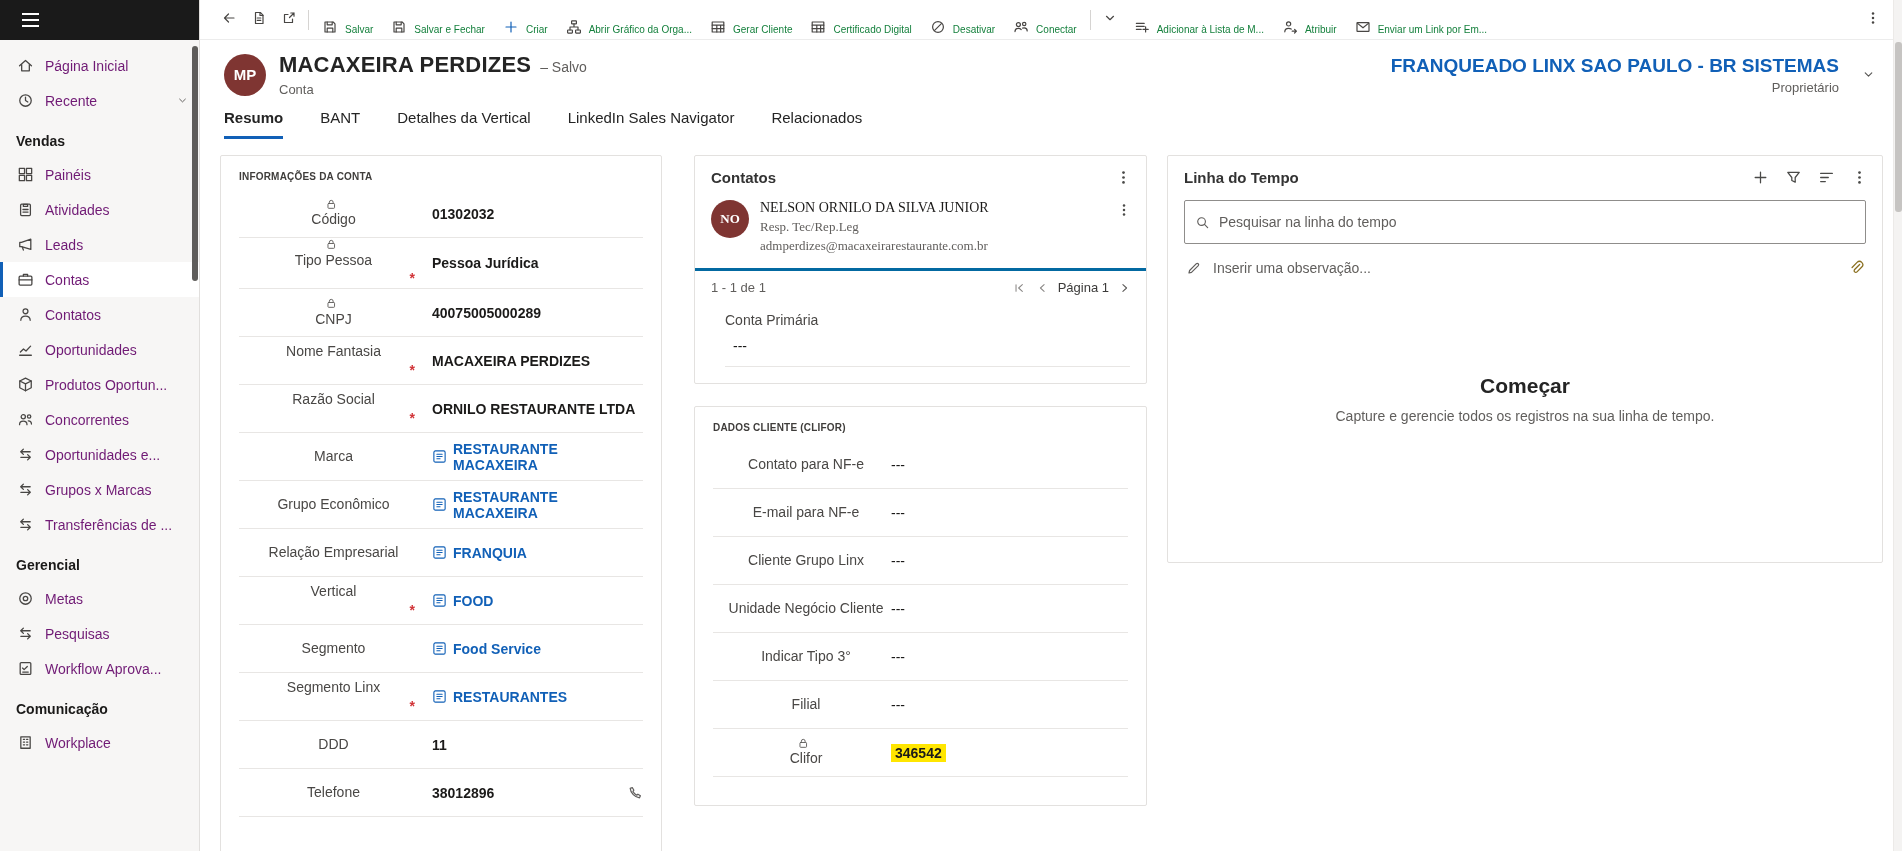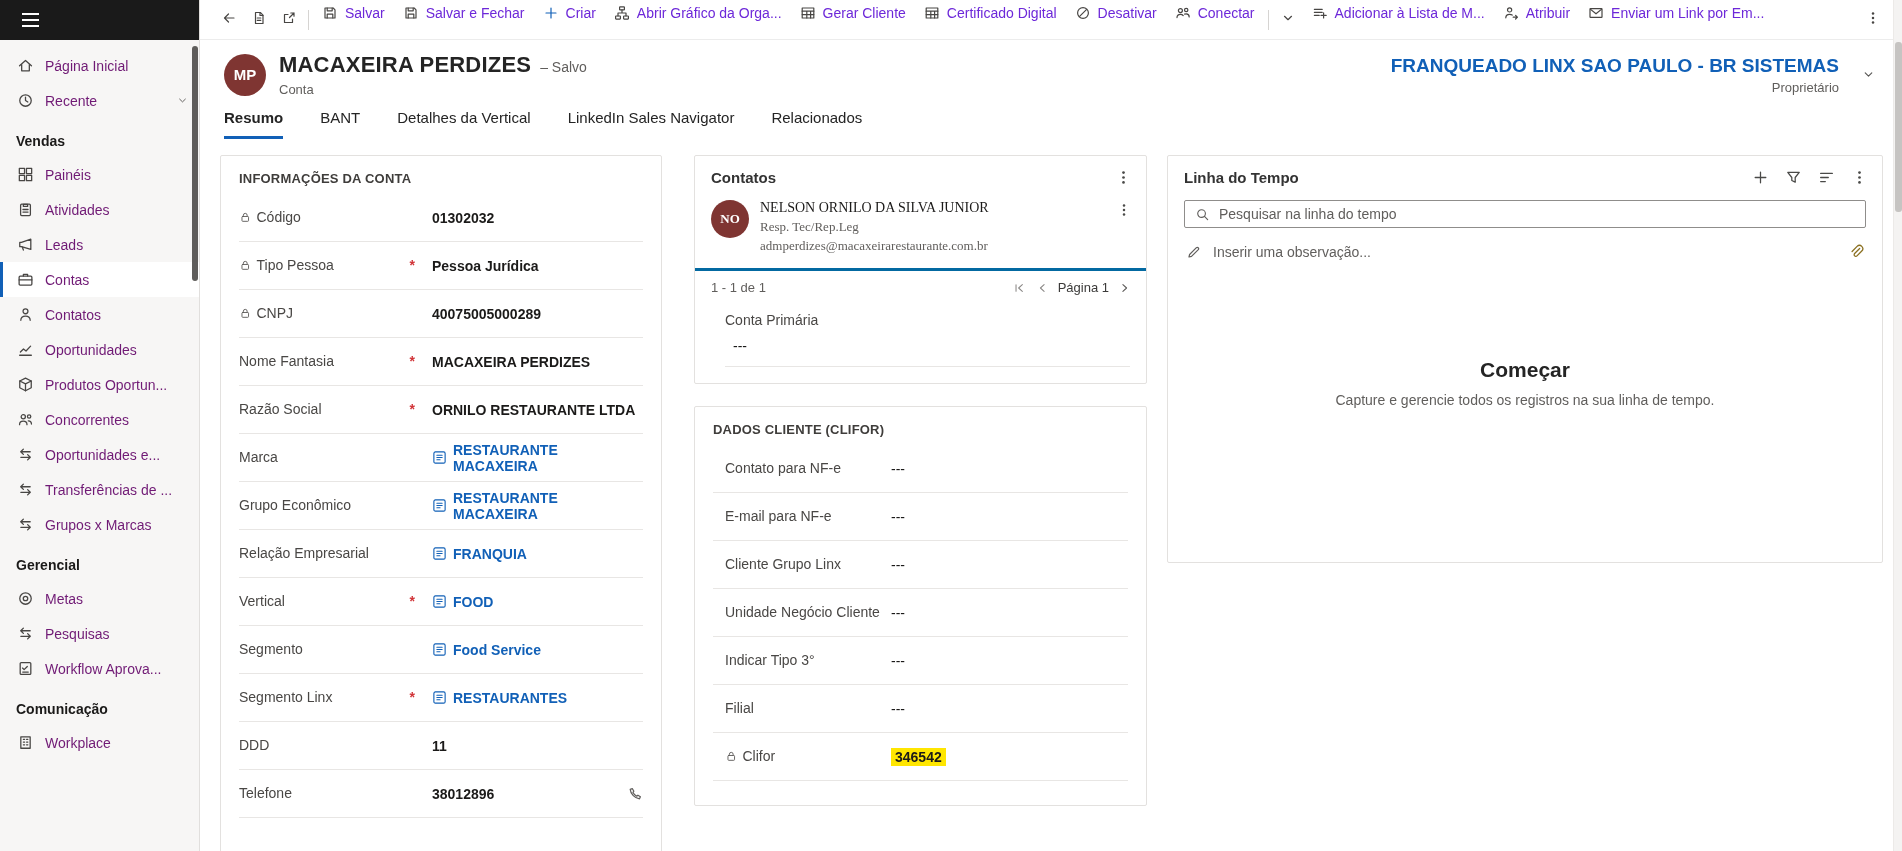--- a/index.html
+++ b/index.html
@@ -23,21 +23,21 @@
   .nchev{margin-left:auto;color:#605e5c;display:flex;}
   .nchev svg{width:13px;height:13px;}
   .sb-thumb{position:absolute;top:46px;right:1px;width:6px;height:235px;background:#5f5d5b;border-radius:3px;cursor:pointer;}
 
   
   .main{flex:1;display:flex;flex-direction:column;min-width:0;}
   .commandbar{height:40px;display:flex;align-items:center;padding:0 14px 0 14px;border-bottom:1px solid #ececec;flex-shrink:0;}
   .icon-btn{display:flex;align-items:center;justify-content:center;width:30px;height:30px;background:none;border:none;color:#484644;cursor:pointer;border-radius:2px;}
   .icon-btn svg{width:16px;height:16px;}
   #cmd-items{display:flex;align-items:center;}
-  .cmd-btn{display:flex;align-items:flex-start;gap:7px;height:30px;padding:0 9px;background:none;border:none;font-family:inherit;font-size:14px;color:#6d28d9;cursor:pointer;border-radius:2px;white-space:nowrap;}
+  .cmd-btn{display:flex;align-items:flex-end;gap:7px;height:30px;padding:0 9px;background:none;border:none;font-family:inherit;font-size:10px;color:#15803d;cursor:pointer;border-radius:2px;white-space:nowrap;}
   .cmd-btn .ci{display:flex;color:#484644;}
   .cmd-btn .ci svg,.icon-btn .ci svg{width:16px;height:16px;}
   .ci.accent{color:var(--accent);}
   .cmd-divider{width:1px;height:20px;background:#d6d4d2;margin:0 4px;display:inline-block;}
   .cmd-overflow{margin-left:auto;}
 
   .record-header{display:flex;align-items:center;padding:12px 26px 4px 24px;flex-shrink:0;}
   .avatar{width:42px;height:42px;border-radius:50%;background:var(--avatar);color:#fff;display:flex;align-items:center;justify-content:center;font-size:15px;font-weight:700;margin-right:13px;flex-shrink:0;}
   .title-row{display:flex;align-items:baseline;}
   .record-title{font-size:22px;font-weight:700;color:#242424;letter-spacing:.2px;}
@@ -49,24 +49,24 @@
   .hdr-chev{color:#565553;margin-left:22px;display:flex;cursor:pointer;}
   .hdr-chev svg{width:15px;height:15px;}
 
   .tabs{display:flex;gap:37px;padding:8px 0 0 24px;flex-shrink:0;}
   .tab{font-size:15px;color:#242424;padding-bottom:10px;cursor:pointer;border-bottom:3px solid transparent;}
   .tab.active{font-weight:700;border-bottom-color:var(--accent);}
 
   
   .content{flex:1;display:flex;align-items:flex-start;padding:16px 0 0 20px;overflow:hidden;background:#fff;}
   .card{background:#fff;border:1px solid #e3e1df;border-radius:2px;}
-  .card-title{font-size:13px;font-weight:600;color:#3f3d3b;padding:15px 18px 8px;letter-spacing:.2px;}
+  .card-title{font-size:10px;font-weight:600;color:#3f3d3b;padding:15px 18px 8px;letter-spacing:.2px;}
   .fields{padding:0 18px;}
   .field-row{display:flex;align-items:center;min-height:48px;border-bottom:1px solid #e8e6e4;cursor:pointer;}
-  .f-label{width:193px;flex-shrink:0;display:flex;align-items:center;font-size:14px;color:#494745;padding-right:4px;line-height:1.35;}
+  .f-label{width:193px;flex-shrink:0;display:flex;align-items:center;font-size:14px;color:#494745;padding-right:4px;line-height:1.35;flex-direction:column;}
   .clifor .f-label{width:166px;}
   .clifor .field-row{padding-left:12px;}
   .lock{display:flex;color:#605e5c;margin-right:5px;flex-shrink:0;}
   .lock svg{width:12.5px;height:12.5px;}
   .req{margin-left:auto;color:var(--required);font-weight:700;padding-right:13px;font-size:14px;}
   .f-value{flex:1;display:flex;align-items:center;min-width:0;font-size:14px;}
   .f-val{font-weight:600;color:#1b1a19;}
   .f-val.empty{font-weight:400;}
   .f-val.highlight{background:var(--highlight);padding:1px 4px;font-weight:600;}
   .lookup-ic{display:flex;color:var(--link);margin-right:6px;}
@@ -94,21 +94,21 @@
   .pg-ic{display:flex;cursor:pointer;}
   .pg-ic svg{width:14px;height:14px;}
   .pg-page{color:#3b3a39;}
   .pg-ic.next{color:#5a5856;}
   .primary-field{margin:2px 16px 16px 30px;}
   .pf-label{font-size:14px;color:#494745;padding:6px 0 10px;}
   .pf-value{font-size:14px;color:#1b1a19;padding:0 0 12px 8px;border-bottom:1px solid #e8e6e4;}
   .card-clifor{margin-top:22px;min-height:400px;}
 
   .card-timeline{width:716px;height:408px;flex-shrink:0;display:flex;flex-direction:column;}
-  .tl-search{margin:4px 16px 0;border:1px solid #8f8d8b;border-radius:2px;height:28px;display:flex;align-items:center;padding:0 10px;gap:9px;background:#fff;}
+  .tl-search{margin:4px 16px 0;border:1px solid #8f8d8b;border-radius:2px;height:44px;display:flex;align-items:center;padding:0 10px;gap:9px;background:#fff;}
   .tl-search .srch{display:flex;color:#605e5c;}
   .tl-search svg{width:15px;height:15px;}
   .tl-search input{border:none;outline:none;flex:1;font-size:14px;font-family:inherit;color:#201f1e;background:transparent;}
   .tl-search input::placeholder{color:#605e5c;}
   .tl-note{display:flex;align-items:center;gap:11px;margin:6px 16px 0;padding:9px 2px 12px;cursor:text;}
   .tl-note .pen{display:flex;color:#605e5c;}
   .tl-note svg{width:16px;height:16px;}
   .note-ph{font-size:14px;color:#605e5c;}
   .clip{margin-left:auto;display:flex;color:#8a6f1f;cursor:pointer;}
   .clip svg{width:17px;height:17px;}
@@ -243,30 +243,30 @@
           </span>
           <span>Oportunidades e...</span>
         </div>
         <div class="nav-item">
           <span class="nicon">
             <svg viewBox="0 0 16 16" fill="none" stroke="currentColor" stroke-width="1.2" stroke-linecap="round" stroke-linejoin="round">
               <path d="M12.4 5.4H3.6M6 2.9 3.5 5.4 6 7.9"></path>
               <path d="M3.6 10.6h8.8M10 8.1l2.5 2.5L10 13.1"></path>
             </svg>
           </span>
-          <span>Transferências de ...</span>
+          <span>Grupos x Marcas</span>
         </div>
         <div class="nav-item">
           <span class="nicon">
             <svg viewBox="0 0 16 16" fill="none" stroke="currentColor" stroke-width="1.2" stroke-linecap="round" stroke-linejoin="round">
               <path d="M12.4 5.4H3.6M6 2.9 3.5 5.4 6 7.9"></path>
               <path d="M3.6 10.6h8.8M10 8.1l2.5 2.5L10 13.1"></path>
             </svg>
           </span>
-          <span>Grupos x Marcas</span>
+          <span>Transferências de ...</span>
         </div>
         <div class="nav-group-title">Gerencial</div>
         <div class="nav-item">
           <span class="nicon">
             <svg viewBox="0 0 16 16" fill="none" stroke="currentColor" stroke-width="1.2" stroke-linecap="round" stroke-linejoin="round">
               <circle cx="8" cy="8" r="5.4"></circle>
               <circle cx="8" cy="8" r="2.1"></circle>
             </svg>
           </span>
           <span>Metas</span>

